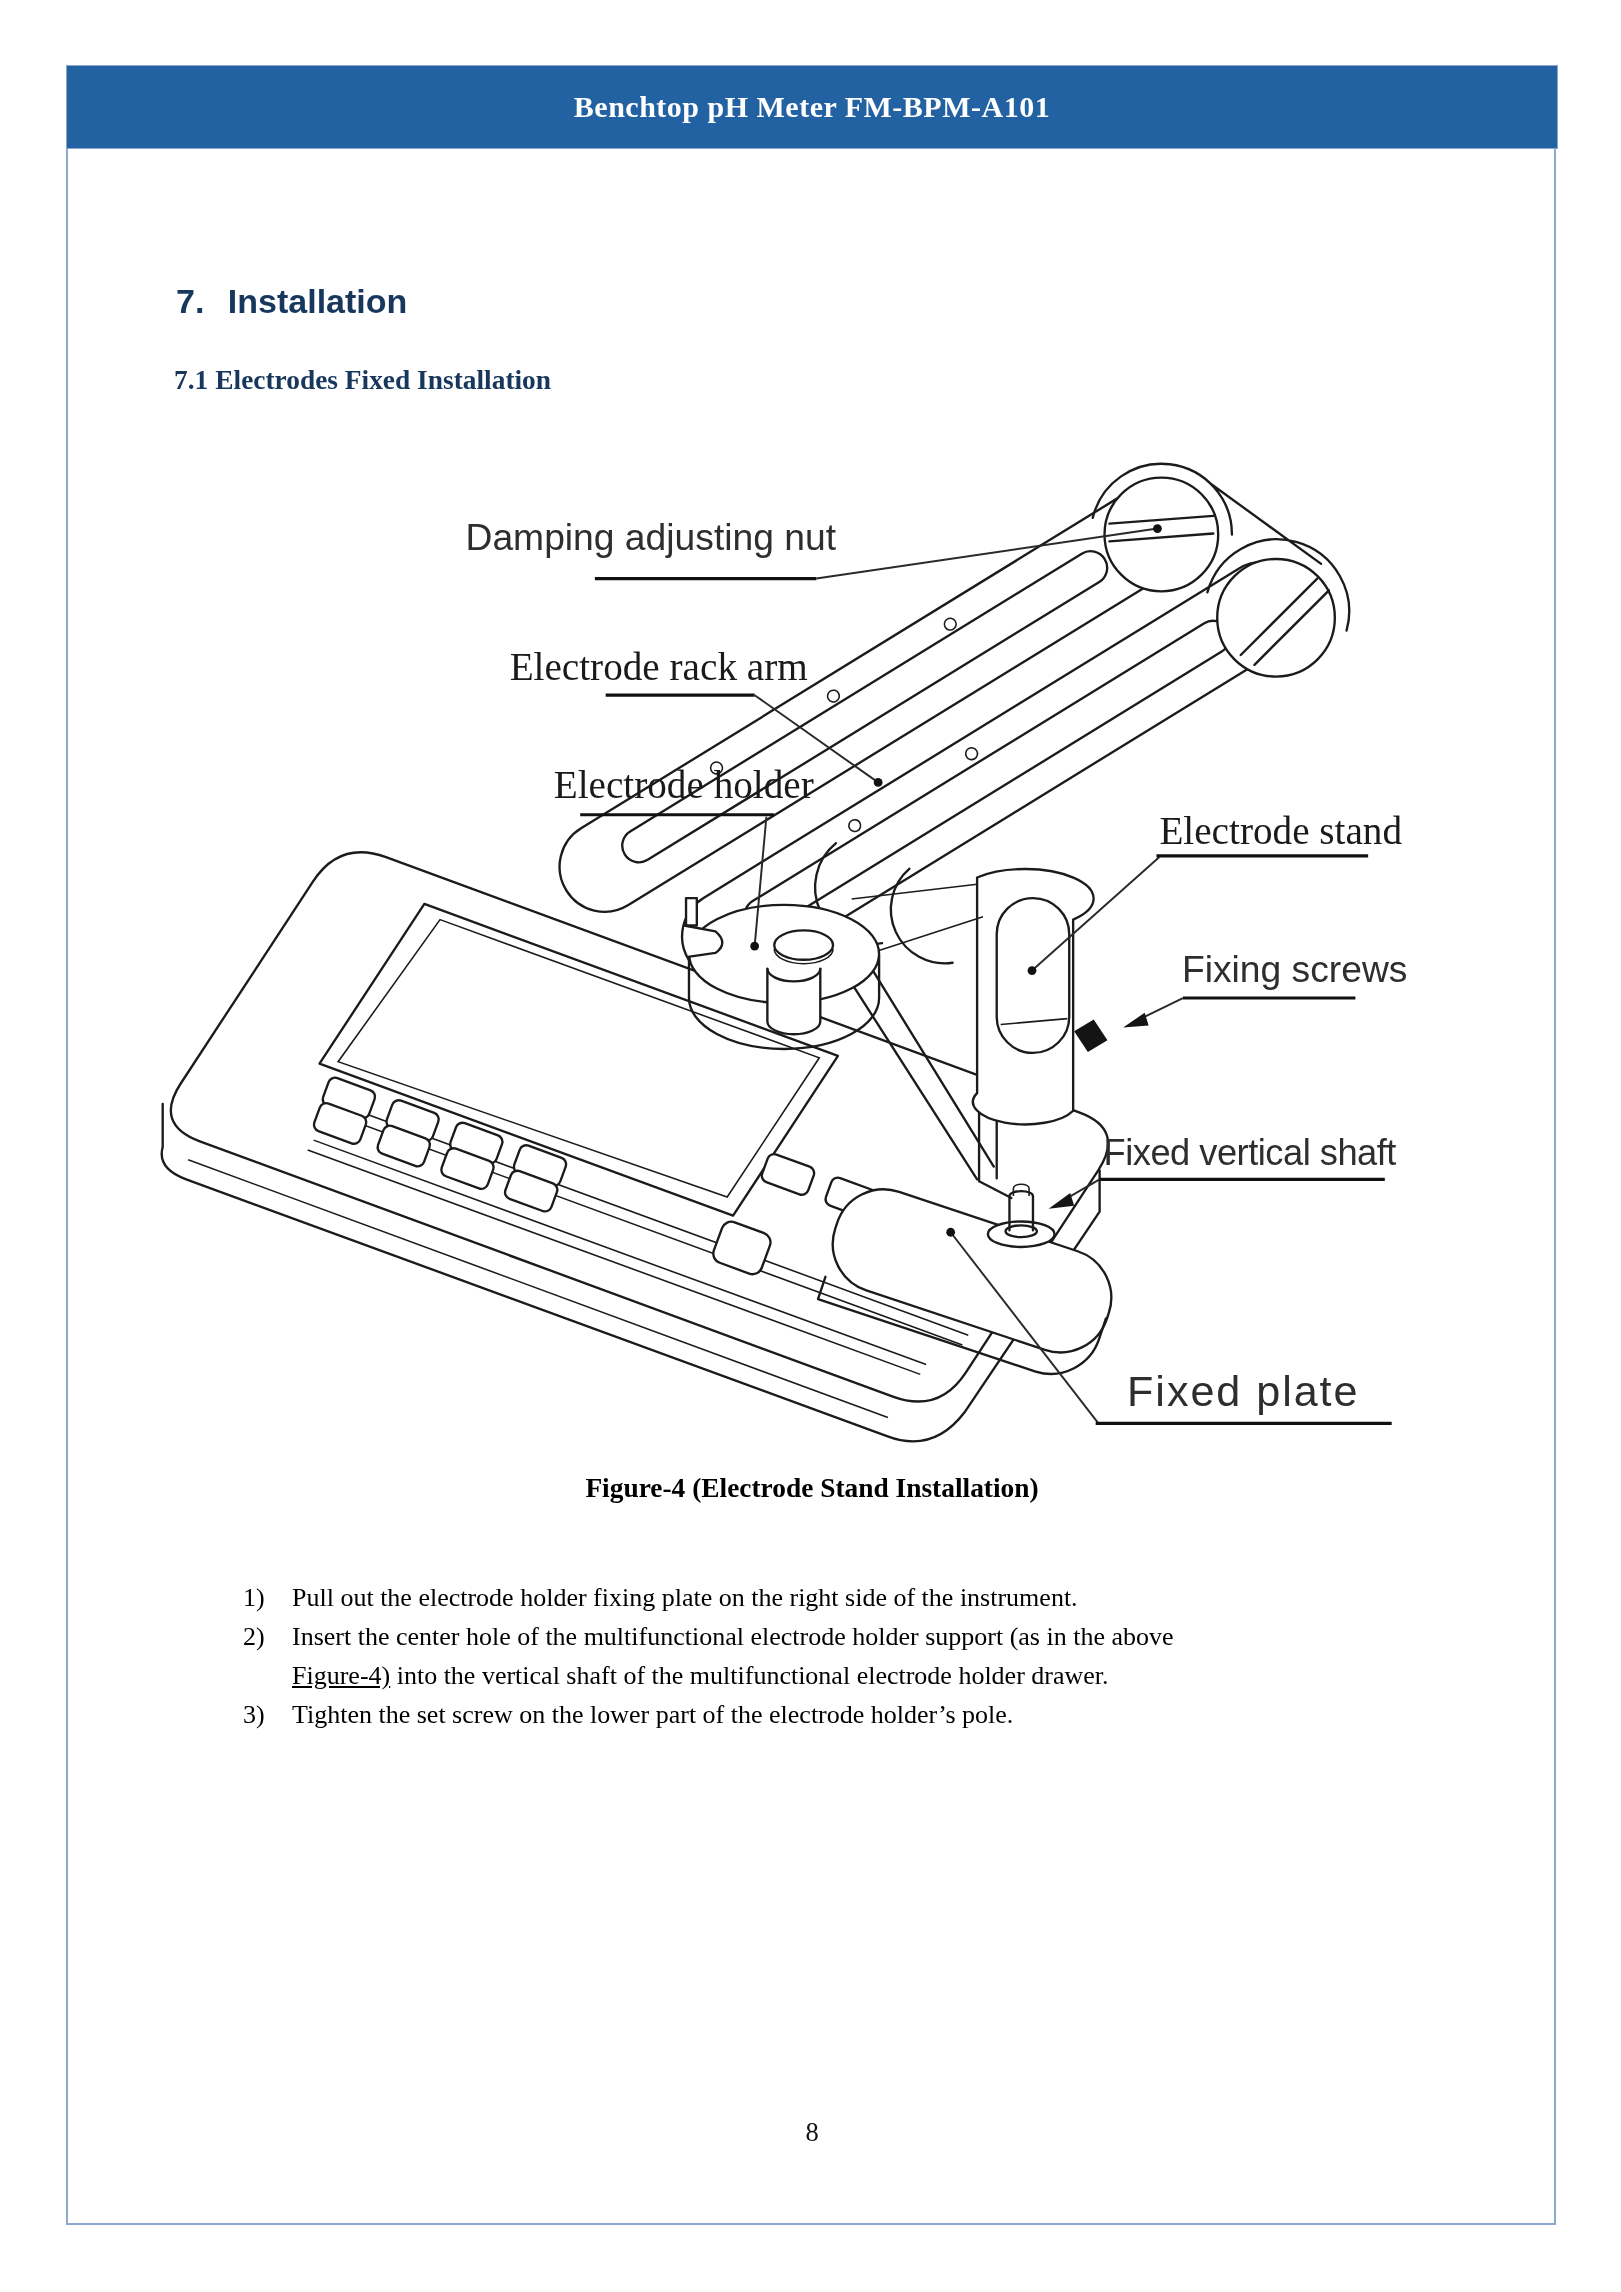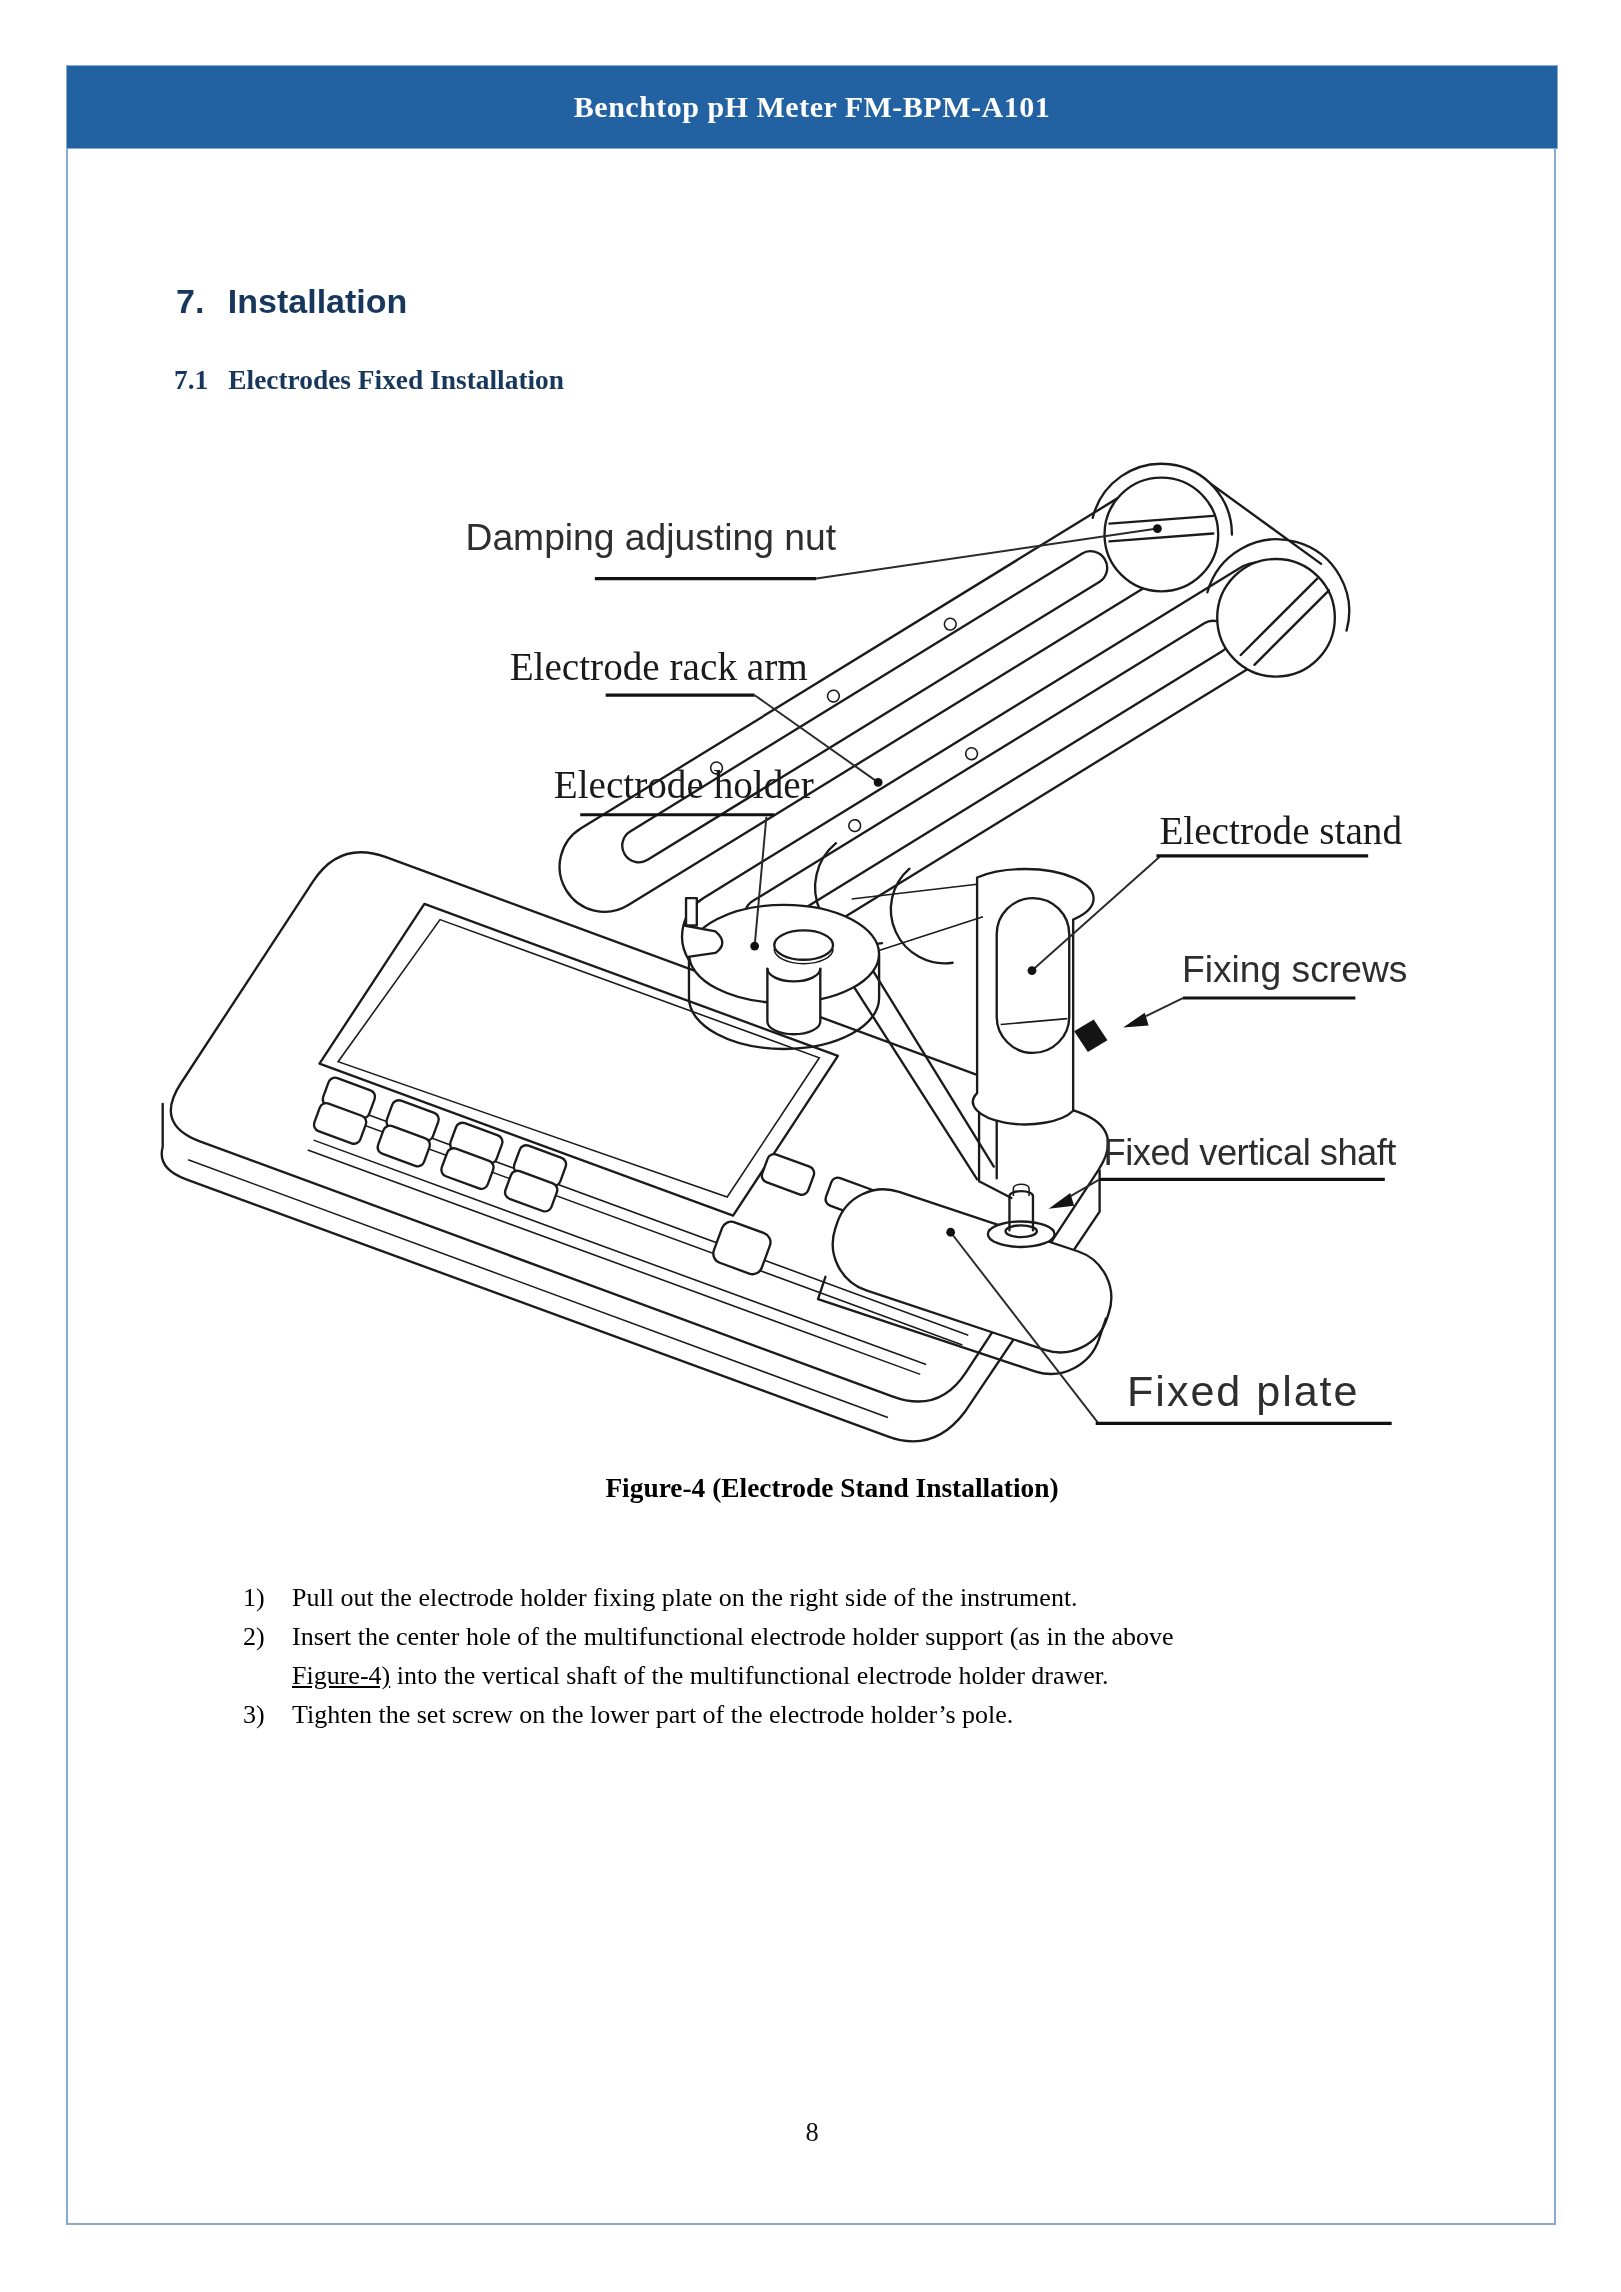--- a/index.html
+++ b/index.html
@@ -10,33 +10,33 @@
   .header-bar{position:absolute;left:66px;top:65px;width:1492px;height:84px;
         background:#2262A2;border:1px solid #8BA9CF;box-sizing:border-box;
         display:flex;align-items:center;justify-content:center;}
   .header-bar span{color:#ffffff;font-weight:bold;font-size:30px;
         font-family:"Liberation Serif",serif;letter-spacing:0.5px;}
   .h1{position:absolute;left:176px;top:282px;margin:0;color:#17375D;
         font-size:34px;font-weight:bold;font-family:Liberation Sans, sans-serif;}
   .h1 .num{margin-right:23.5px;}
   .h2{position:absolute;left:174px;top:365px;margin:0;color:#17375D;
         font-size:27.4px;font-weight:bold;font-family:"Liberation Serif",serif;}
-  .h2 .num{margin-right:20px;}
+  .h2 .num{margin-right:7px;}
   .figure-svg{position:absolute;left:0;top:0;}
   .ln{stroke:#1b1b1b;stroke-width:2.4;fill:none;stroke-linecap:round;stroke-linejoin:round;}
   .lnf{stroke:#1b1b1b;stroke-width:2.4;fill:#ffffff;stroke-linejoin:round;}
   .thin{stroke:#1b1b1b;stroke-width:1.6;fill:none;}
   .ul{stroke:#111111;stroke-width:3.2;fill:none;}
   .ld{stroke:#2a2a2a;stroke-width:2;fill:none;}
   .dot{fill:#111111;stroke:none;}
   .blk{fill:#141414;stroke:none;}
   .lbl-sans{font-family:"Liberation Sans",sans-serif;fill:#2e2e2e;}
   .lbl-serif{font-family:"Liberation Serif",serif;fill:#1a1a1a;}
   .caption{position:absolute;left:66px;top:1473px;width:1492px;text-align:center;
-        font-size:27.4px;font-weight:bold;font-family:"Liberation Serif",serif;color:#000;padding-left:20px;}
+        font-size:27.4px;font-weight:bold;font-family:"Liberation Serif",serif;color:#000;}
   .steps{position:absolute;left:243px;top:1578px;width:941px;font-size:26px;
         line-height:39px;font-family:"Liberation Serif",serif;}
   .step{display:flex;}
   .step .n{flex:0 0 49px;}
   .step .t{flex:1;}
   .bold-ul{font-weight:normal;text-decoration:underline;}
   .pagenum{position:absolute;left:66px;top:2117px;width:1492px;text-align:center;
         font-size:26.5px;font-family:"Liberation Serif",serif;color:#111;}
 </style>
 </head>

